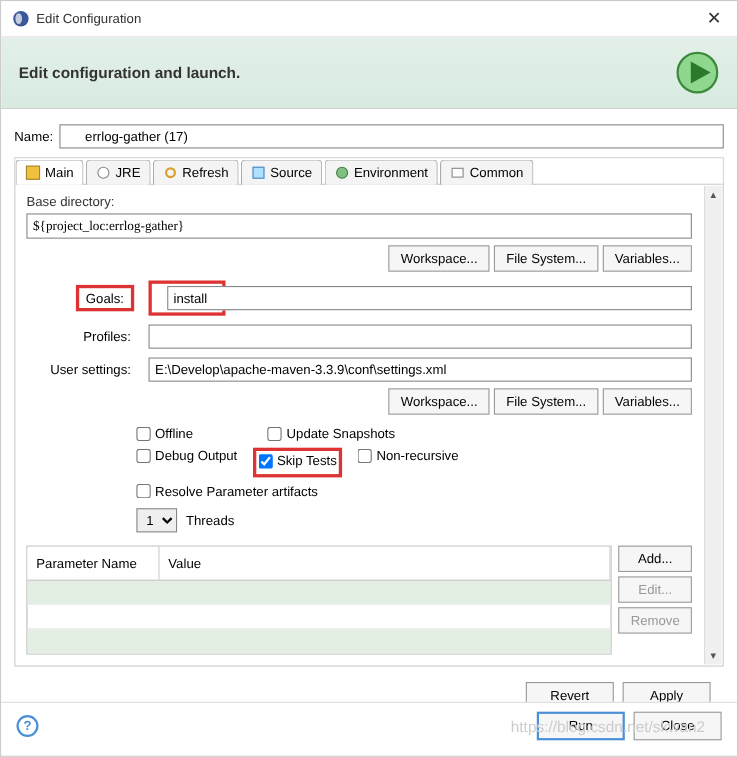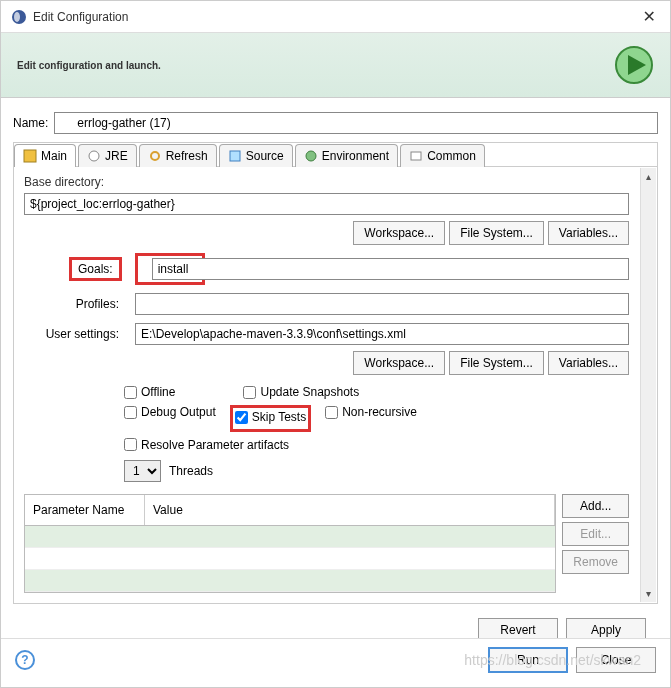--- a/index.html
+++ b/index.html
@@ -2,21 +2,21 @@
 <html><head>
 <meta charset="utf-8">
 <style>
 * { box-sizing: border-box; margin: 0; padding: 0; font-family: "Segoe UI", Tahoma, sans-serif; font-size: 12px; }
 body { background: #fff; width: 671px; height: 688px; border: 1px solid #ccc; display: flex; flex-direction: column; }
 .titlebar { display: flex; align-items: center; padding: 6px 10px; border-bottom: 1px solid #ddd; }
 .titlebar .icon { width: 16px; height: 16px; margin-right: 6px; }
 .titlebar .title { flex: 1; color: #333; }
 .titlebar .close { font-size: 16px; color: #333; cursor: pointer; padding: 0 4px; }
 .header { background: linear-gradient(#e3f0e8, #d8ebe0); padding: 12px 16px; display: flex; align-items: center; border-bottom: 1px solid #ccc; }
-.header .subtitle { flex: 1; font-size: 10px; font-weight: bold; color: #333; }
+.header .subtitle { flex: 1; font-size: 14px; font-weight: bold; color: #333; }
 .header .run-icon { width: 40px; height: 40px; }
 .body { flex: 1; padding: 14px 12px 8px 12px; display: flex; flex-direction: column; overflow: hidden; }
 .name-row { display: flex; align-items: center; margin-bottom: 8px; }
 .name-row label { margin-right: 6px; }
 .name-row input { flex: 1; border: 1px solid #888; padding: 3px 22px; }
 .tabs-wrap { border: 1px solid #ccc; flex: 1; display: flex; flex-direction: column; position: relative; }
 .tabstrip { display: flex; background: #fff; border-bottom: 1px solid #ccc; position: relative; }
 .tab { display: flex; align-items: center; gap: 4px; padding: 4px 8px; border: 1px solid #aaa; border-bottom: none; border-top-left-radius: 4px; border-top-right-radius: 4px; margin-right: 2px; background: #f4f4f4; cursor: pointer; position: relative; top: 1px; }
 .tab.active { background: #fff; }
 .tab-icon { width: 14px; height: 14px; }
@@ -113,21 +113,21 @@
       <div class="tab">
           <svg class="tab-icon" viewBox="0 0 14 14">
             <rect x="2" y="3" width="10" height="8" fill="#fff" stroke="#888"></rect>
           </svg>
           <span>Common</span>
         </div>
     </div>
 
     <div class="panel">
       <label class="field-label">Base directory:</label>
-      <input class="text-input" style="width: calc(100% - 18px);" type="text" value="${project_loc:errlog-gather}">
+      <input class="text-input" style="width: calc(100% - 18px); font-family: Liberation Serif, serif;" type="text" value="${project_loc:errlog-gather}">
       <div class="btn-row">
         <button class="btn">Workspace...</button>
         <button class="btn">File System...</button>
         <button class="btn">Variables...</button>
       </div>
 
       <div class="form-row">
         <span class="lbl red-box" style="width:auto;padding:2px 6px;margin-left:45px">Goals:</span>
         <span class="red-box" style="flex:0 0 70px;margin-left:-3px;margin-right:-3px"><input type="text" style="width: 100%; border: 1px solid rgb(136, 136, 136); padding: 3px 5px; margin-left: 12px;" value="install"></span>
         <input type="text" style="flex: 1 1 0%; border-top: 1px solid rgb(136, 136, 136); border-right: 1px solid rgb(136, 136, 136); border-bottom: 1px solid rgb(136, 136, 136); border-image: initial; border-left: none; padding: 3px 5px; margin-right: 18px;">

